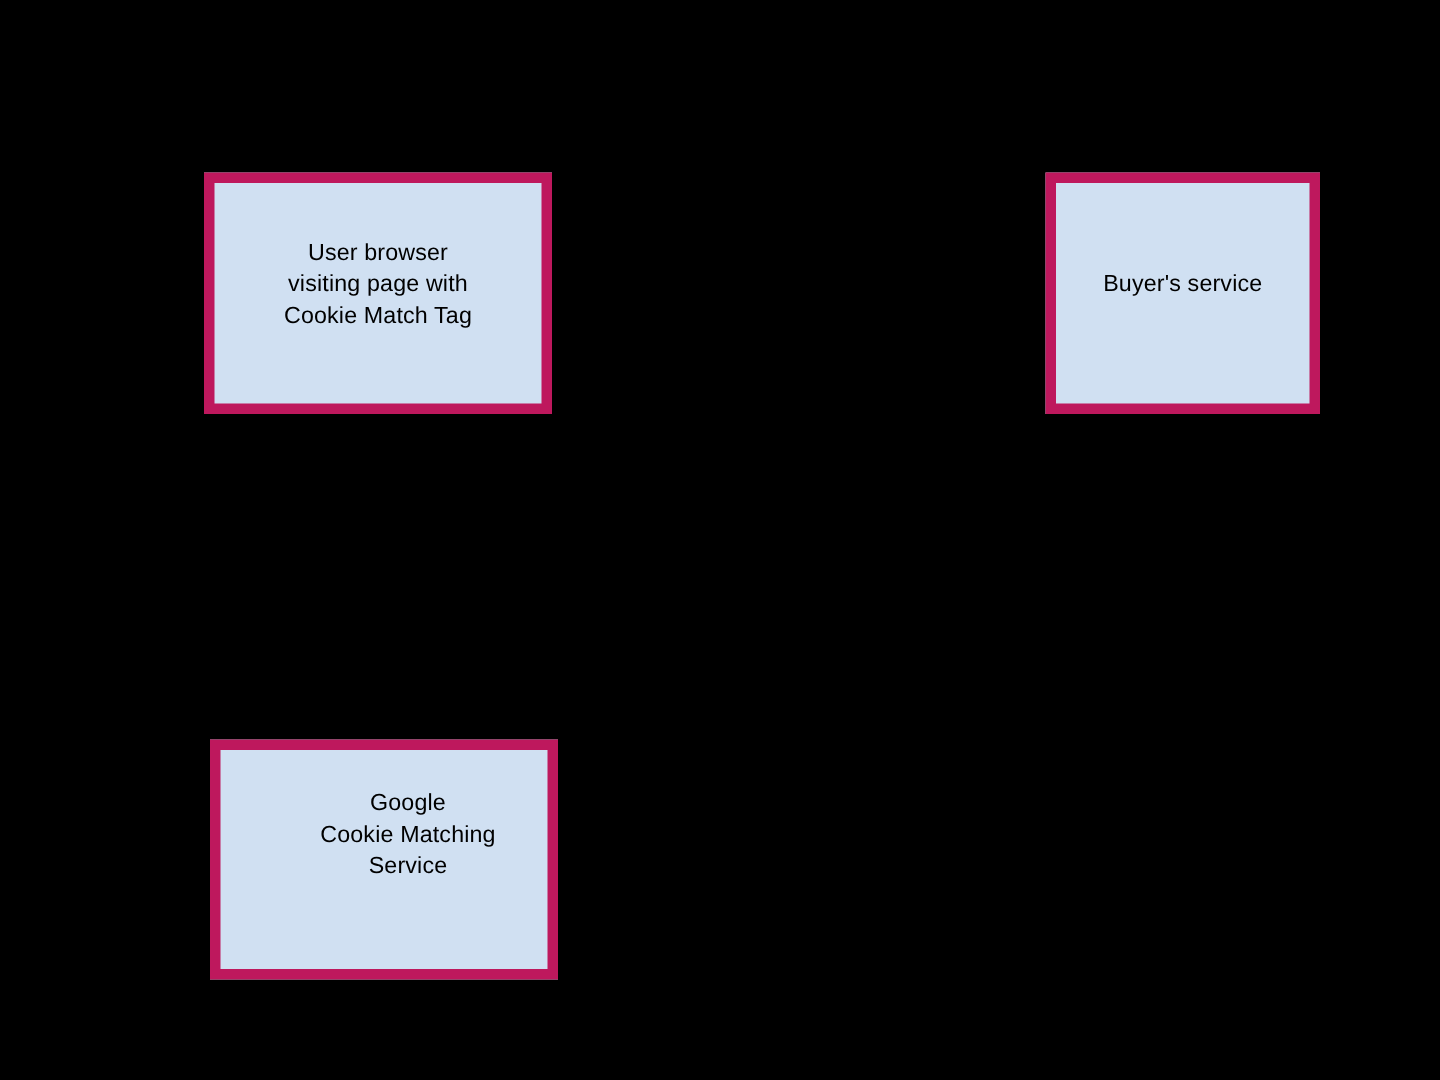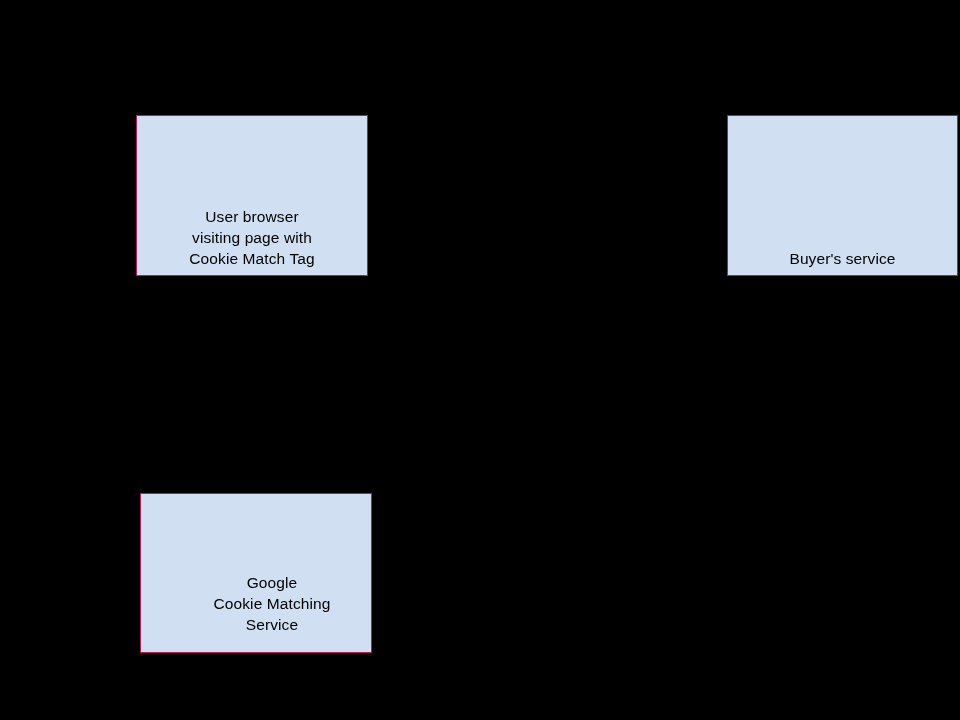--- a/index.html
+++ b/index.html
@@ -15,23 +15,23 @@
     position: relative;
     width: 960px;
     height: 720px;
     background: #000000;
     overflow: hidden;
   }
   .node {
     position: absolute;
     box-sizing: border-box;
     background: #d0e0f2;
-    border: 1px solid #be185d;
+    border: 7px solid #be185d;
     display: flex;
-    align-items: flex-end;
+    align-items: center;
     justify-content: center;
     text-align: center;
   }
   .node-label {
     display: block;
     color: #000000;
     font-family: "Liberation Sans", "DejaVu Sans", sans-serif;
     font-size: 15.5px;
     line-height: 21px;
     letter-spacing: 0.1px;
@@ -42,23 +42,23 @@
   #node-user-browser {
     left: 136px;
     top: 115px;
     width: 232px;
     height: 161px;
   }
   #node-user-browser .node-label {
     transform: translateY(-6px);
   }
   #node-buyers-service {
-    left: 727px;
+    left: 697px;
     top: 115px;
-    width: 231px;
+    width: 183px;
     height: 161px;
   }
   #node-buyers-service .node-label {
     transform: translateY(-6px);
   }
   #node-google-cookie-matching-service {
     left: 140px;
     top: 493px;
     width: 232px;
     height: 160px;

